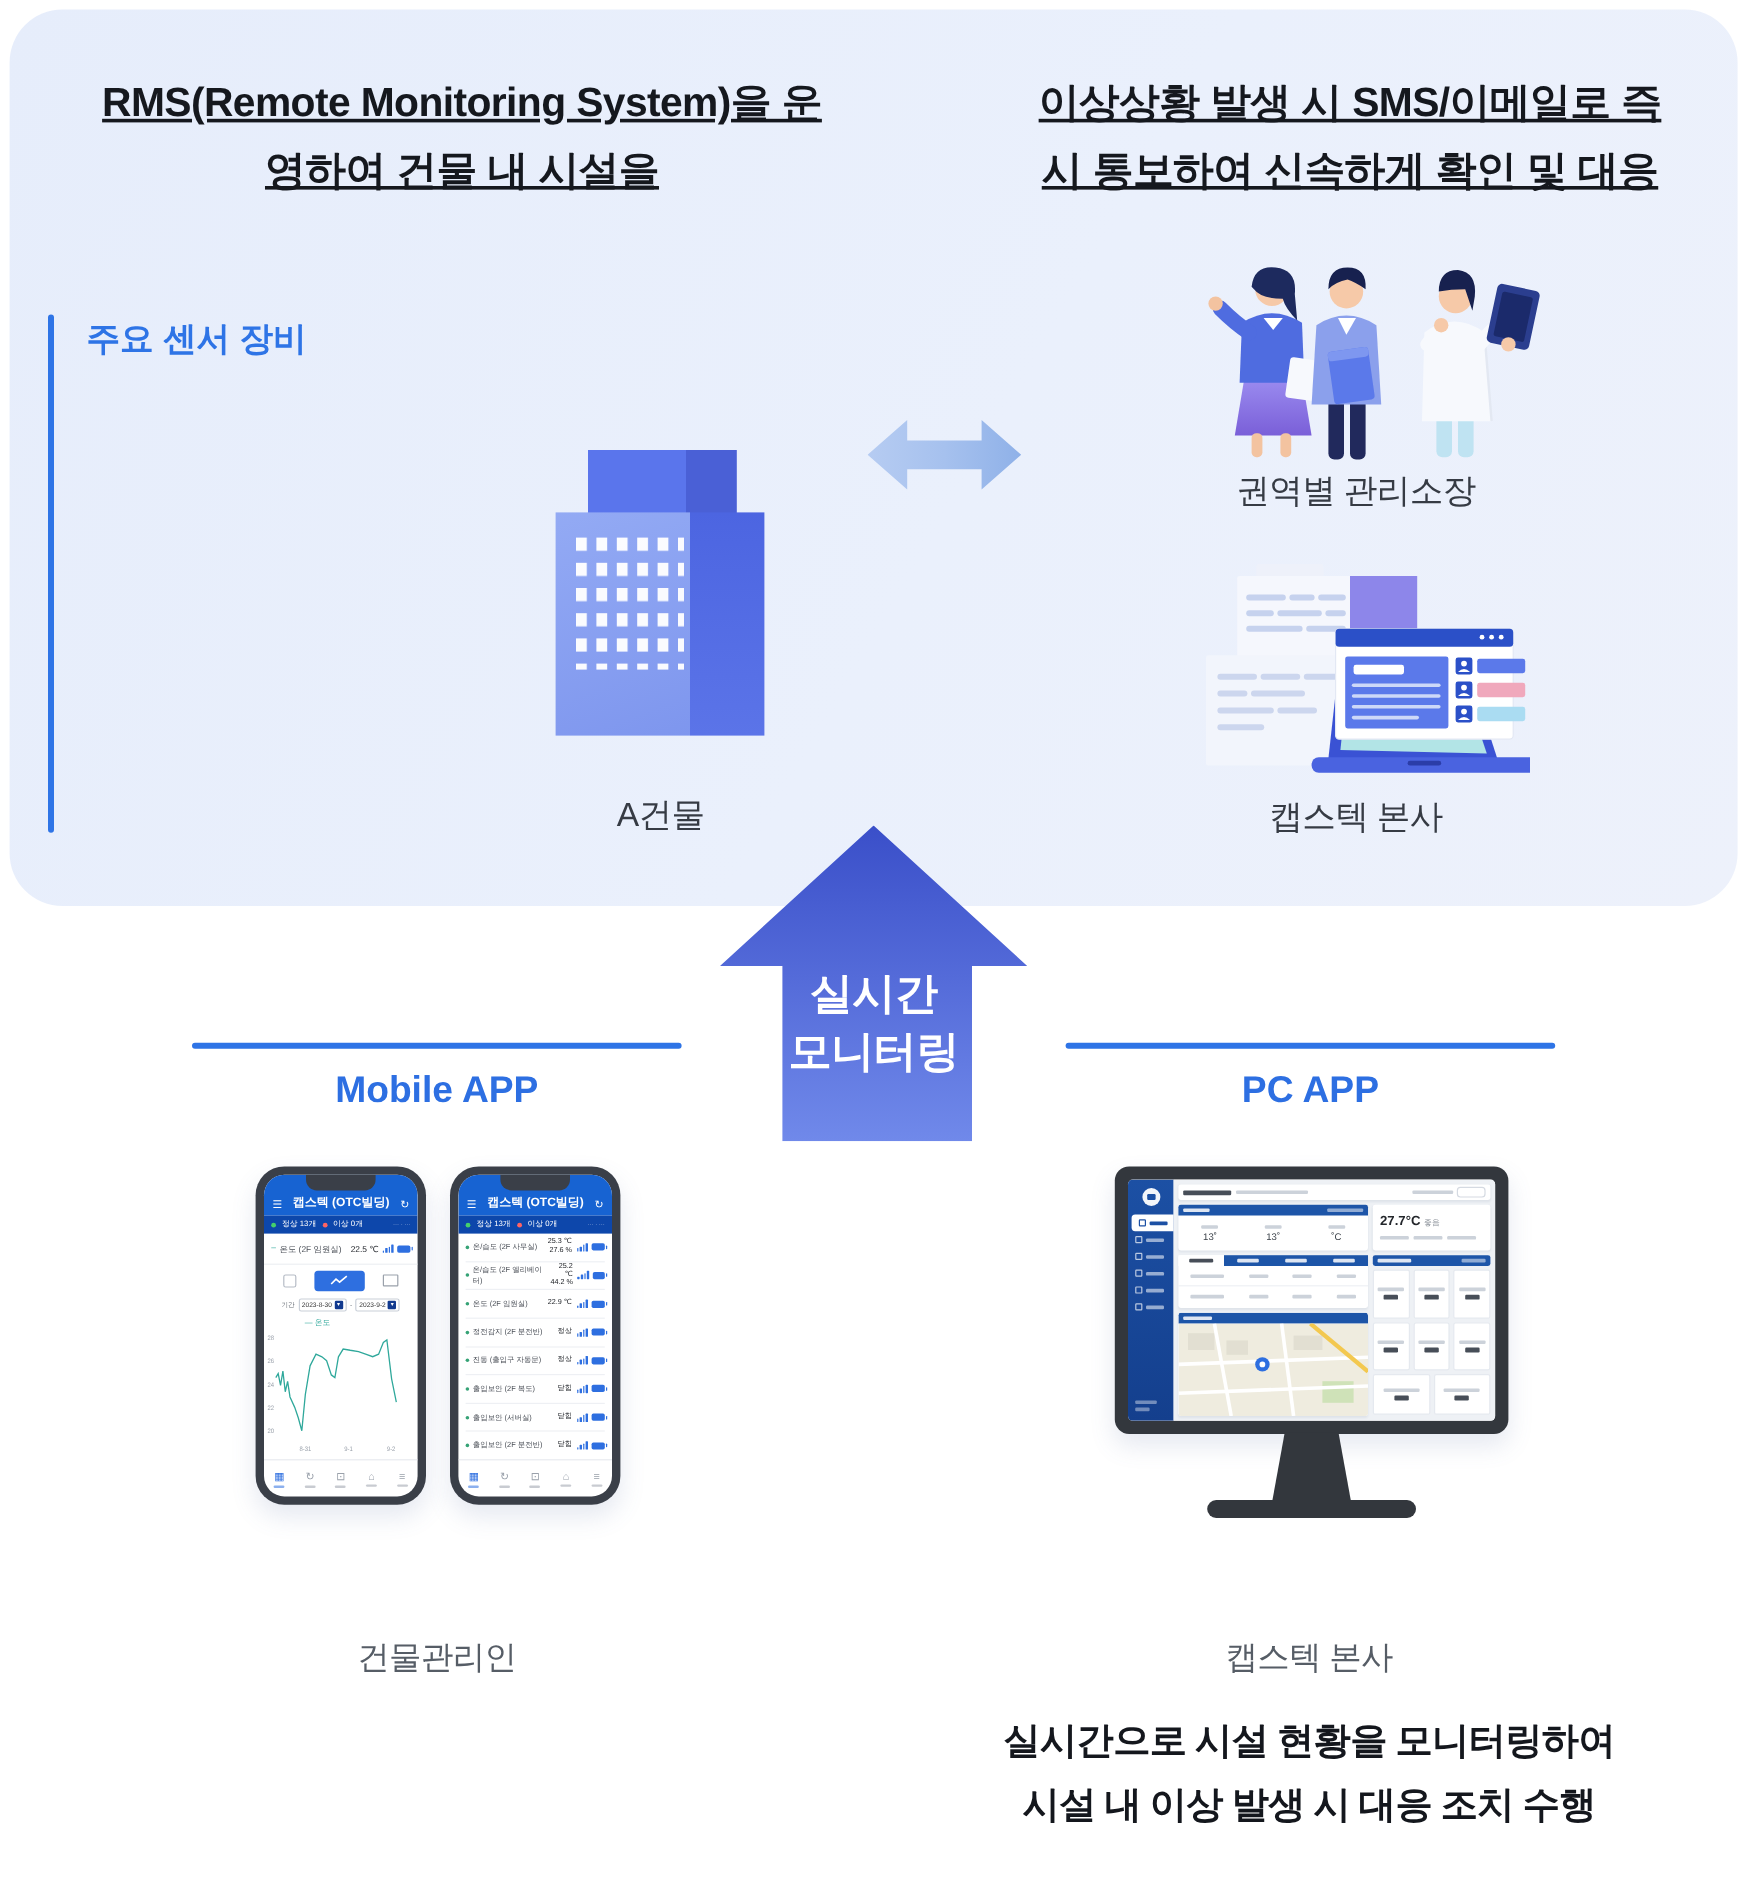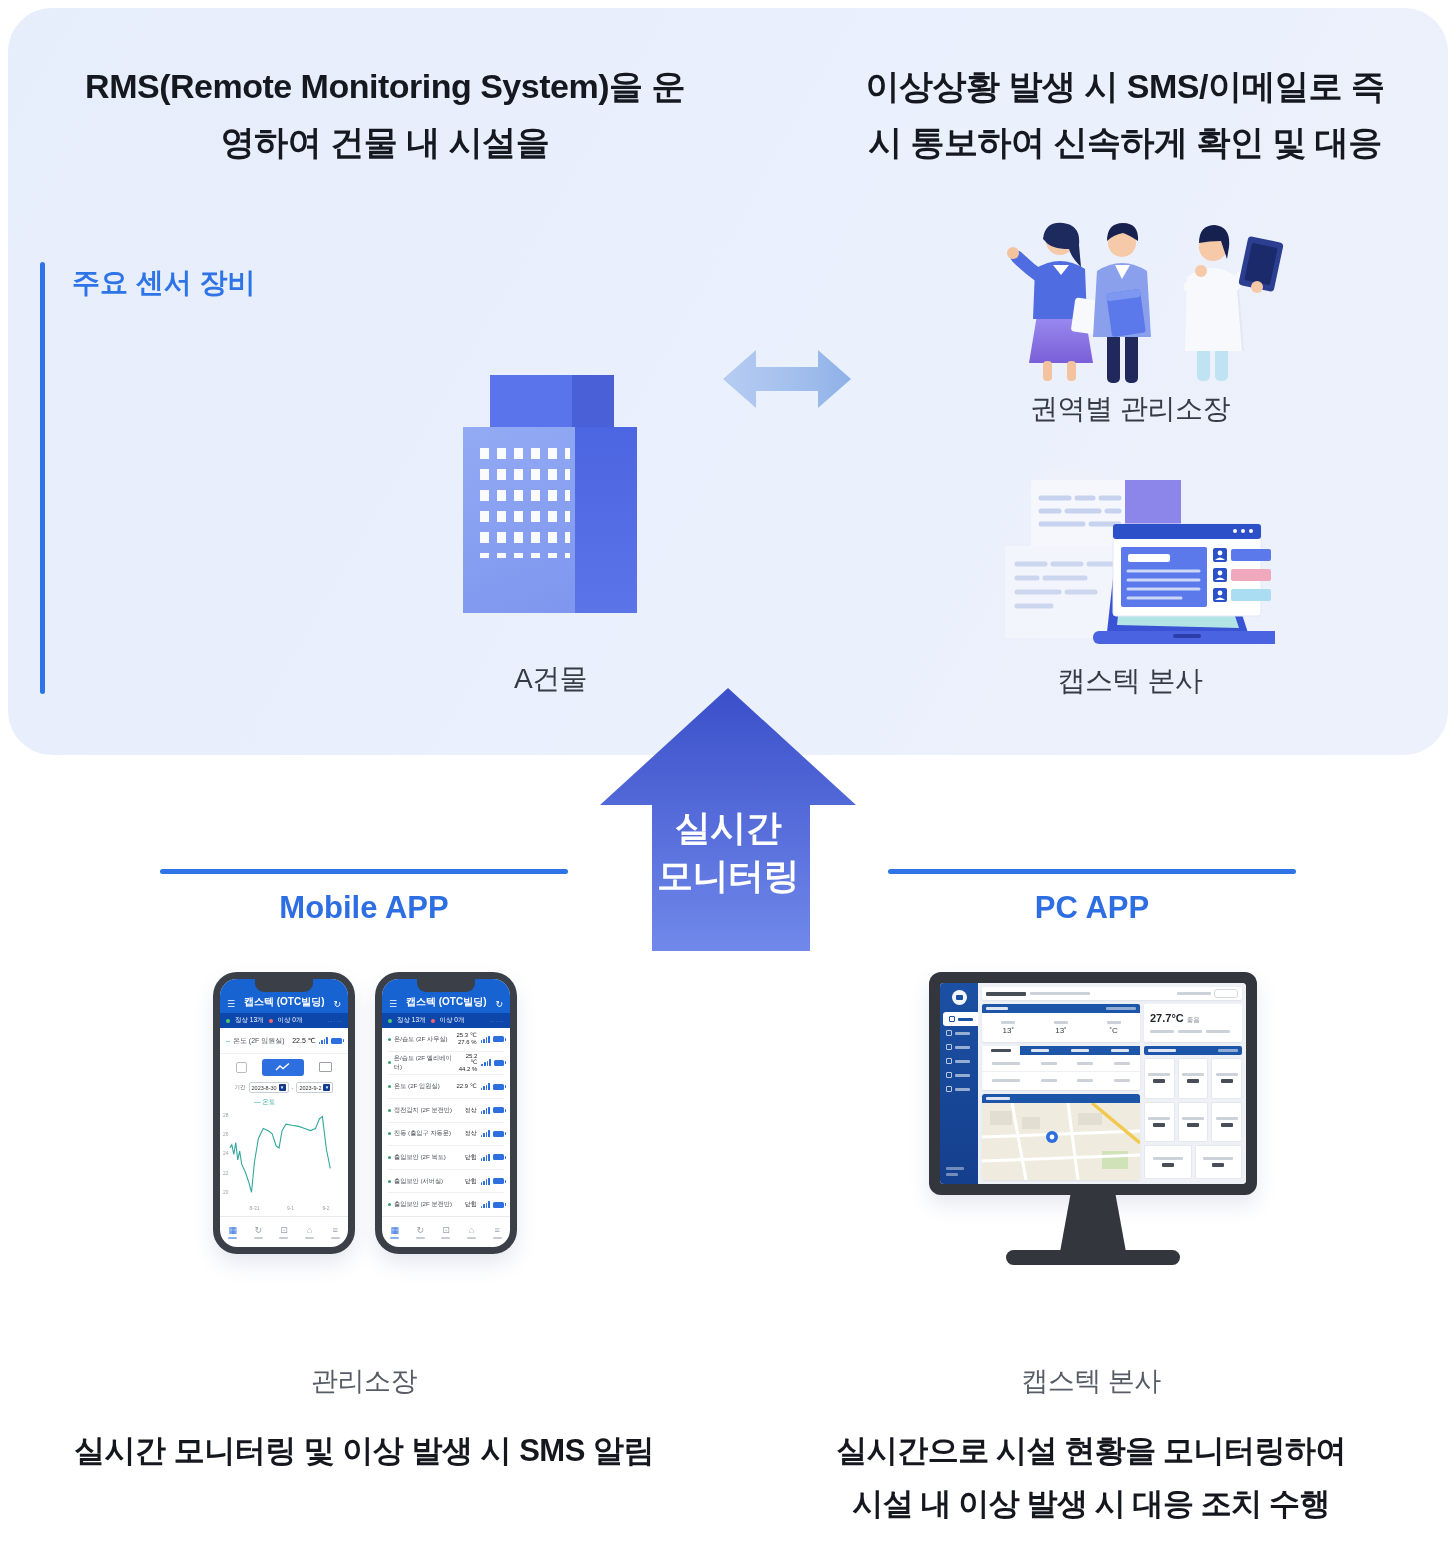--- a/index.html
+++ b/index.html
@@ -5,21 +5,21 @@
   html,body{margin:0;padding:0;background:#fff;}
   .canvas{position:relative;width:1456px;height:1564px;background:#fff;
     font-family:"Liberation Sans","DejaVu Sans",sans-serif;overflow:hidden;}
   .abs{position:absolute;}
 
   
   .card-top{left:8px;top:8px;width:1440px;height:747px;border-radius:44px;
     background:linear-gradient(120deg,#e6edfb 0%,#eaf0fc 55%,#edf1fb 100%);}
 
   
-  .big-title{font-size:34px;font-weight:700;color:#15181e;line-height:56px;text-align:center;letter-spacing:-0.5px;}
+  .big-title{font-size:34px;font-weight:700;color:#15181e;line-height:56px;text-align:center;letter-spacing:-0.5px;text-decoration:underline;}
   .title-left{left:30px;top:58px;width:710px;}
   .title-right{left:810px;top:58px;width:630px;}
 
   
   .accent-bar{left:40px;top:262px;width:5px;height:432px;background:#2e74e6;border-radius:3px;}
   .sensor-heading{left:72px;top:264px;font-size:28px;font-weight:700;color:#2e74e6;}
   .sensor-list{left:72px;top:330px;width:400px;}
   .sensor-item{height:62.5px;display:flex;align-items:center;font-size:29px;color:#26292e;letter-spacing:-0.5px;}
 
   
@@ -657,23 +657,22 @@
             <circle cx="70" cy="34" r="6" fill="#2e6fe0"></circle>
               <circle cx="70" cy="34" r="2.4" fill="#fff"></circle>
           </svg>
         </div>
       </div>
     </div>
   </div>
   <div class="abs stand-neck"></div>
   <div class="abs stand-base"></div>
 
-  <div class="abs caption" style="left:64px;">관리소장</div>
+  <div class="abs caption" style="left:64px;">건물관리인</div>
   <div class="abs desc" style="left:34px;width:660px;">
-    <div>실시간 모니터링 및 이상 발생 시 SMS 알림</div>
   </div>
   <div class="abs caption" style="left:791px;">캡스텍 본사</div>
   <div class="abs desc" style="left:761px;width:660px;font-family:Liberation Serif, serif;">
     <div>실시간으로 시설 현황을 모니터링하여</div>
     <div>시설 내 이상 발생 시 대응 조치 수행</div>
   </div>
 
 </div>
 
 </body></html>

